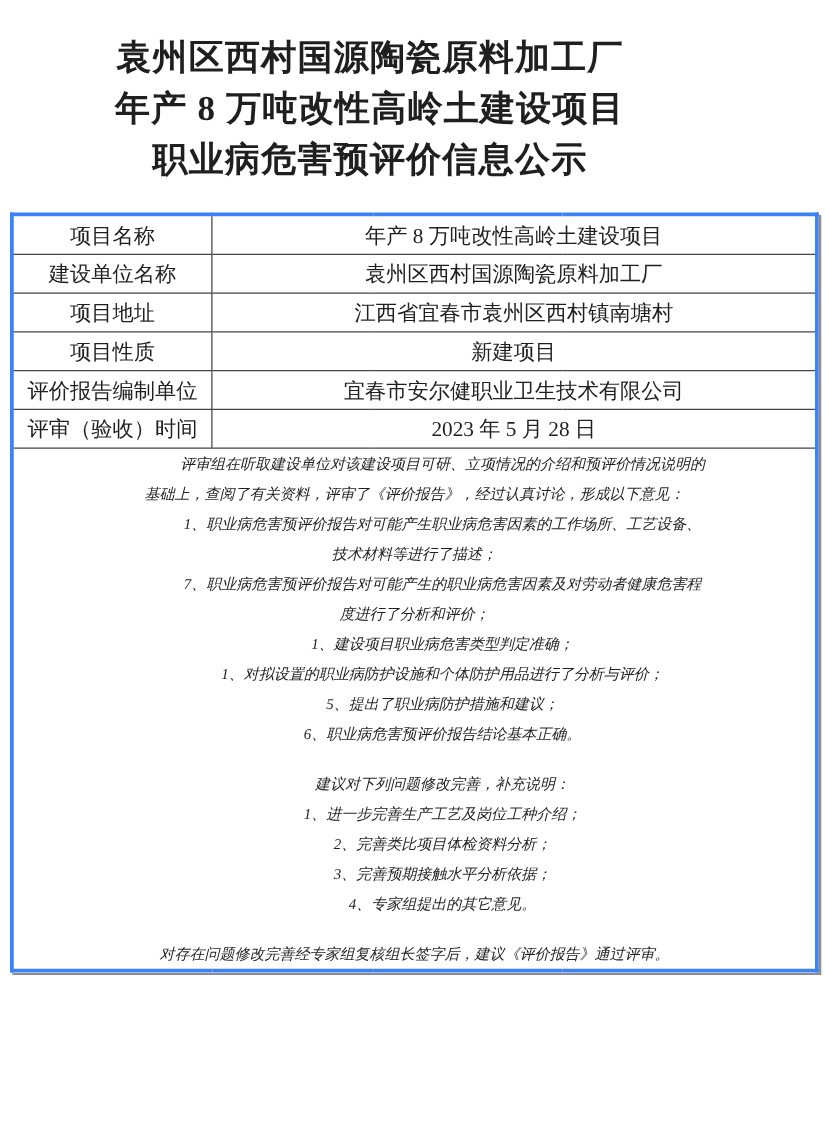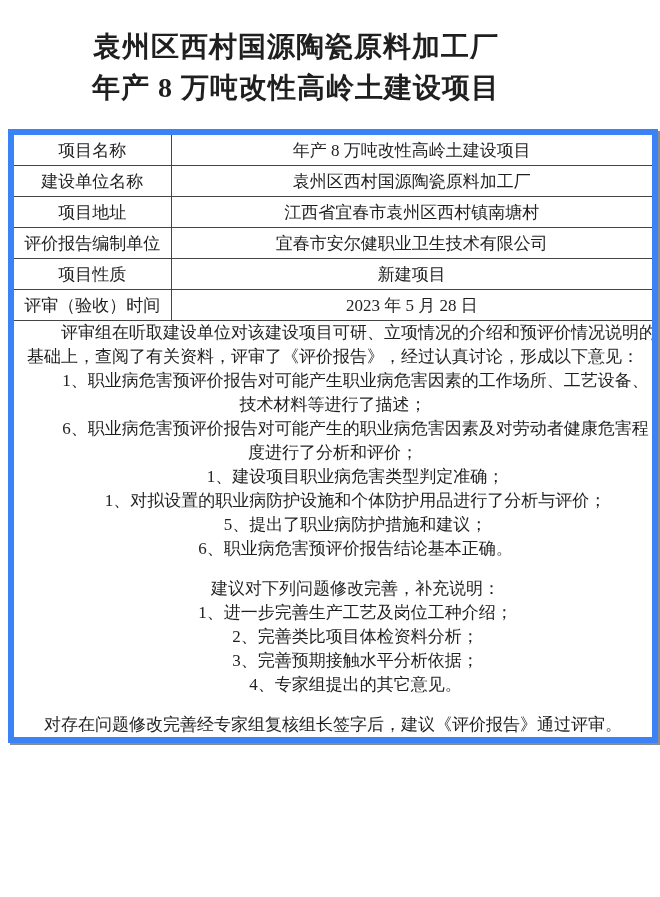--- a/index.html
+++ b/index.html
@@ -28,56 +28,58 @@
     line-height: 41px;
     letter-spacing: 1px;
     white-space: nowrap;
   }
   table.info-table {
     border-collapse: collapse;
     table-layout: fixed;
     width: 644px;
     margin: 21px 0 0 8px;
     box-shadow: 2px 2px 0 0 #8c8c8c;
-    border: 6px solid #3b82f6;
+    border: 3px solid #3b82f6;
   }
   table.info-table td {
     border: 1px solid #454545;
     font-size: 17px;
     text-align: center;
     vertical-align: middle;
     height: 30px;
     padding: 0 2px;
     overflow: hidden;
     white-space: nowrap;
   }
   td.opinion-cell {
     height: 433px;
     text-align: left;
     vertical-align: top;
     padding: 5px 6px 0 4px;
     white-space: normal;
   }
   .op-line {
-    font-size: 17px;
+    font-size: 12px;
     line-height: 24px;
     min-height: 24px;
     white-space: nowrap;
+    font-style: italic;
   }
   .op-line.indent { text-indent: 45px; }
   .op-line.blank  { min-height: 16px; line-height: 16px; }
 </style>
 </head>
 <body>
 
 <div class="page">
 
   <div class="title-block">
     <div class="title-line">袁州区西村国源陶瓷原料加工厂</div>
     <div class="title-line">年产 8 万吨改性高岭土建设项目</div>
+    <div class="title-line">职业病危害预评价信息公示</div>
   </div>
 
   <table class="info-table">
     <colgroup>
       <col style="width:160px">
       <col style="width:129px">
       <col style="width:151px">
       <col style="width:204px">
     </colgroup>
     <tbody>
@@ -87,38 +89,38 @@
       </tr>
       <tr>
         <td>建设单位名称</td>
         <td colspan="3">袁州区西村国源陶瓷原料加工厂</td>
       </tr>
       <tr>
         <td>项目地址</td>
         <td colspan="3">江西省宜春市袁州区西村镇南塘村</td>
       </tr>
       <tr>
+        <td>项目性质</td>
+        <td colspan="3">新建项目</td>
+      </tr>
+      <tr>
         <td>评价报告编制单位</td>
         <td colspan="3">宜春市安尔健职业卫生技术有限公司</td>
-      </tr>
-      <tr>
-        <td>项目性质</td>
-        <td colspan="3">新建项目</td>
       </tr>
       <tr>
         <td>评审（验收）时间</td>
         <td colspan="3">2023 年 5 月 28 日</td>
       </tr>
       <tr>
         <td colspan="4" class="opinion-cell">
           <div class="op-line indent">评审组在听取建设单位对该建设项目可研、立项情况的介绍和预评价情况说明的</div>
           <div class="op-line">基础上，查阅了有关资料，评审了《评价报告》，经过认真讨论，形成以下意见：</div>
           <div class="op-line indent">1、职业病危害预评价报告对可能产生职业病危害因素的工作场所、工艺设备、</div>
           <div class="op-line">技术材料等进行了描述；</div>
-          <div class="op-line indent">6、职业病危害预评价报告对可能产生的职业病危害因素及对劳动者健康危害程</div>
+          <div class="op-line indent">7、职业病危害预评价报告对可能产生的职业病危害因素及对劳动者健康危害程</div>
           <div class="op-line">度进行了分析和评价；</div>
           <div class="op-line indent">1、建设项目职业病危害类型判定准确；</div>
           <div class="op-line indent">1、对拟设置的职业病防护设施和个体防护用品进行了分析与评价；</div>
           <div class="op-line indent">5、提出了职业病防护措施和建议；</div>
           <div class="op-line indent">6、职业病危害预评价报告结论基本正确。</div>
           <div class="op-line blank"></div>
           <div class="op-line indent">建议对下列问题修改完善，补充说明：</div>
           <div class="op-line indent">1、进一步完善生产工艺及岗位工种介绍；</div>
           <div class="op-line indent">2、完善类比项目体检资料分析；</div>
           <div class="op-line indent">3、完善预期接触水平分析依据；</div>

